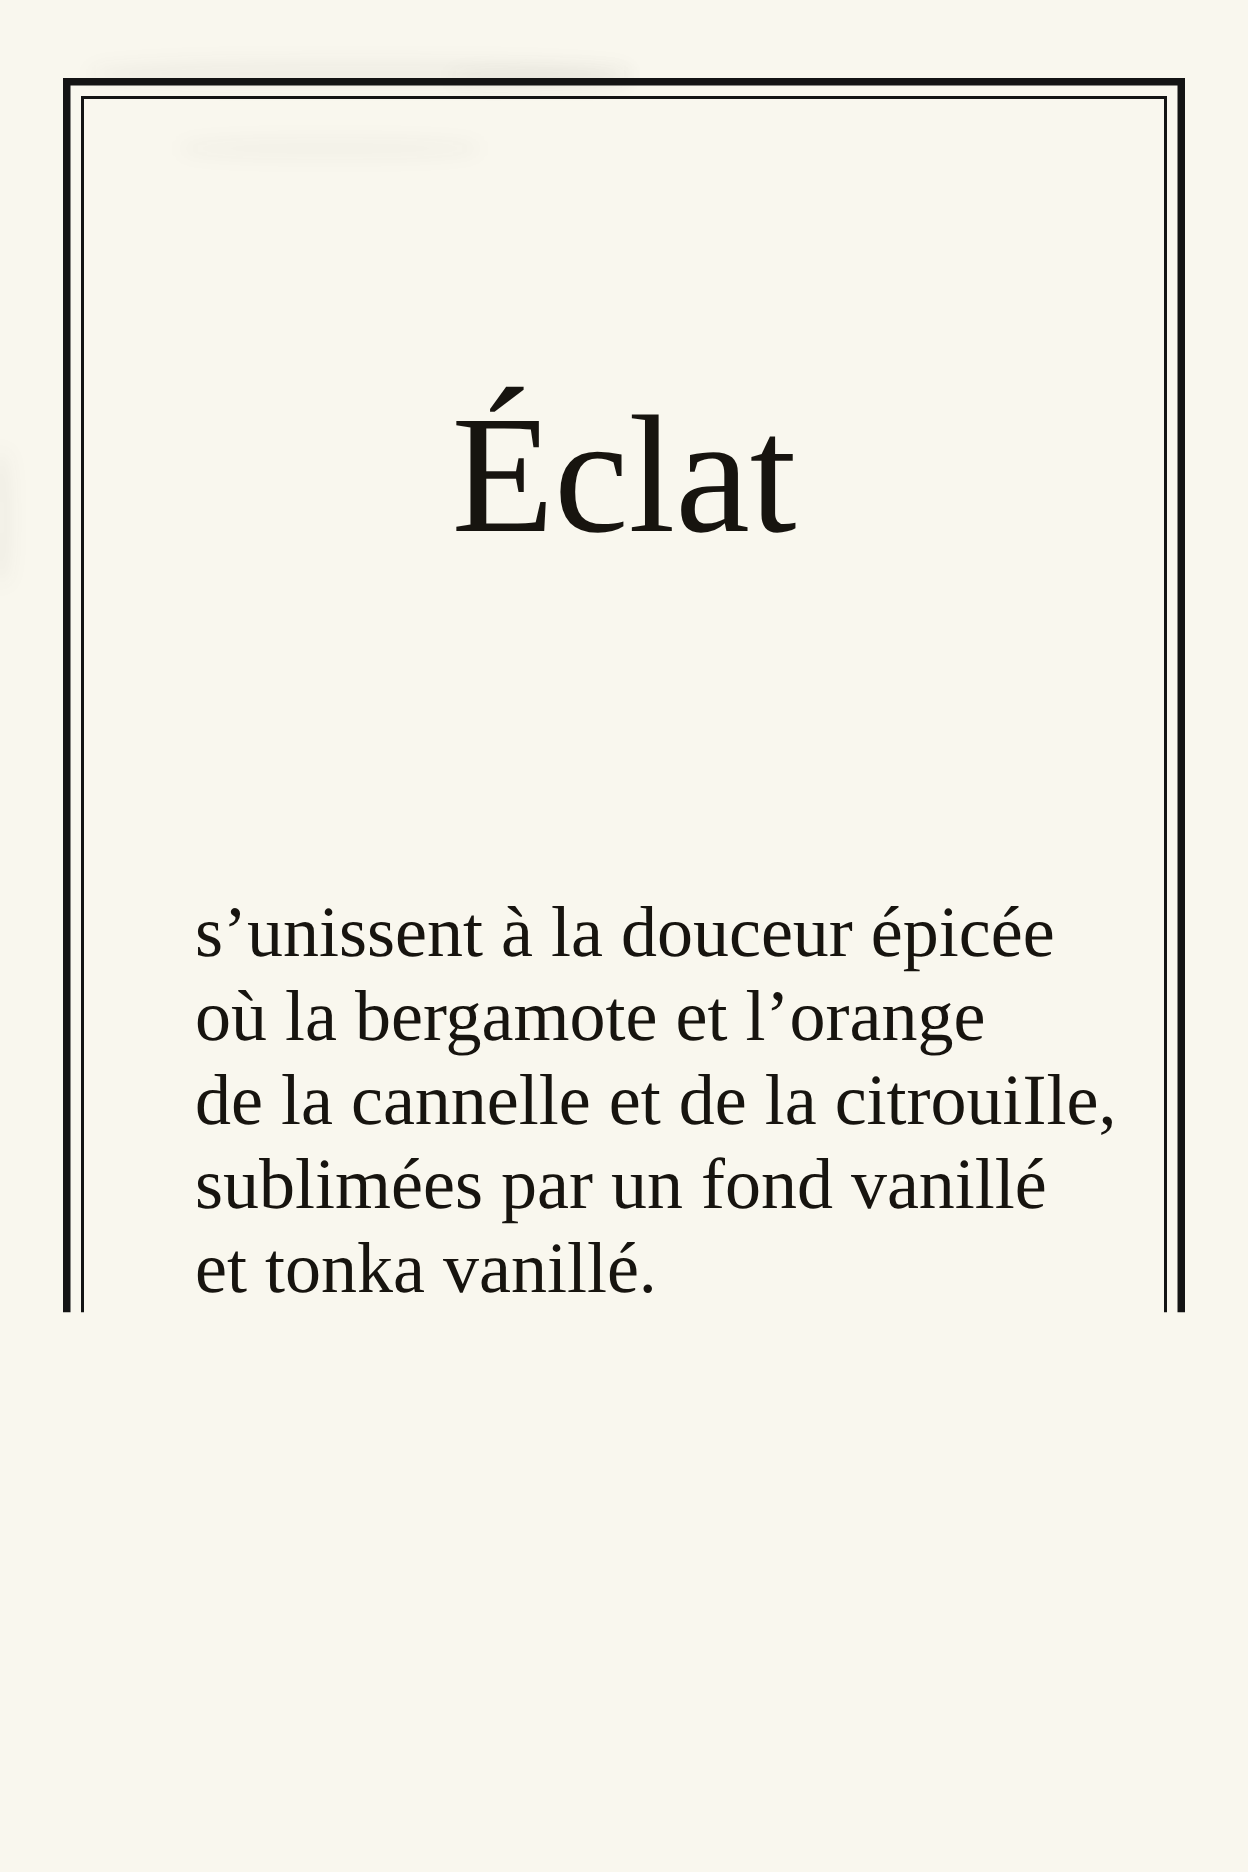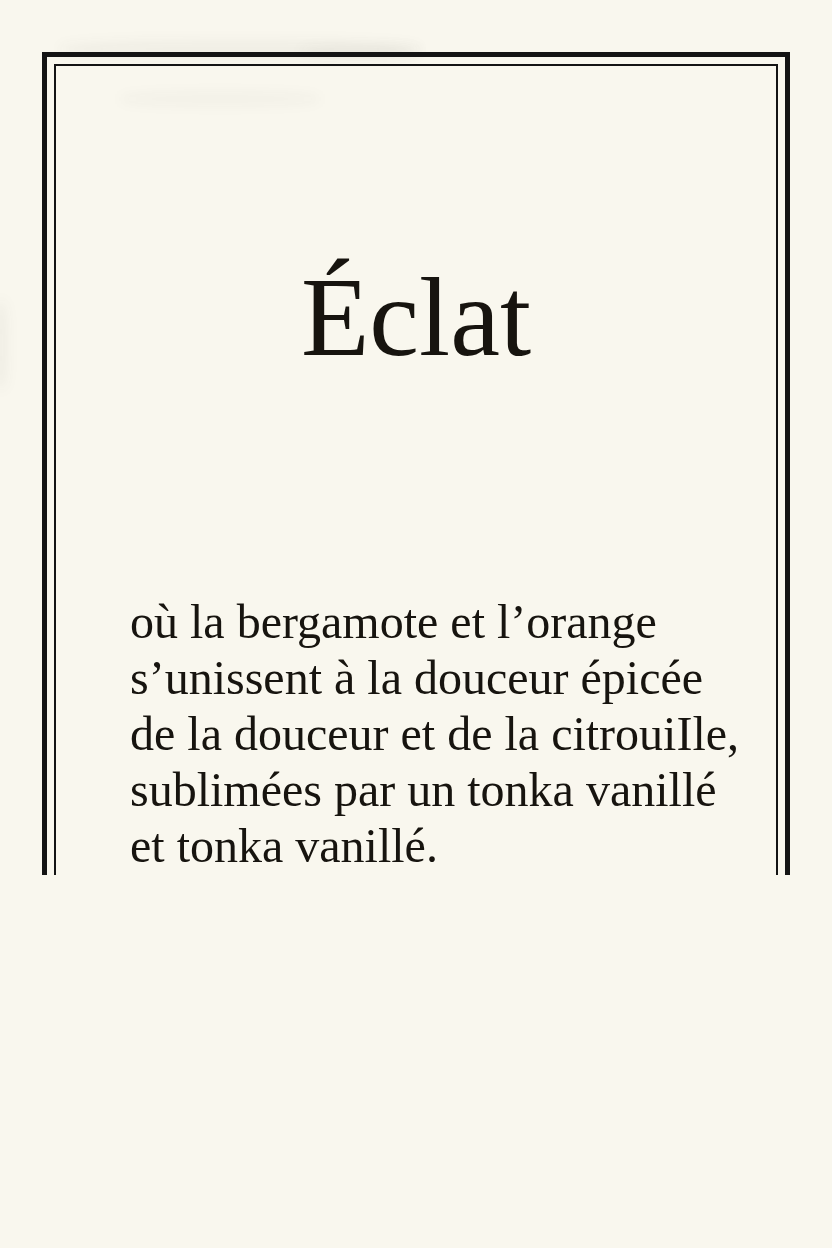--- a/index.html
+++ b/index.html
@@ -100,20 +100,20 @@
 
   <div class="frame-outer">
     <div class="frame-inner"></div>
   </div>
 
   <h1 class="title">
     <span class="title-line">Éclat</span>
   </h1>
 
   <div class="description">
+    <div class="desc-line">s’unissent à la douceur épicée</div>
     <div class="desc-line">où la bergamote et l’orange</div>
-    <div class="desc-line">s’unissent à la douceur épicée</div>
-    <div class="desc-line">de la douceur et de la citrouiIle,</div>
-    <div class="desc-line">sublimées par un tonka vanillé</div>
+    <div class="desc-line">de la cannelle et de la citrouiIle,</div>
+    <div class="desc-line">sublimées par un fond vanillé</div>
     <div class="desc-line">et tonka vanillé.</div>
   </div>
 
 </div>
 
 </body></html>

